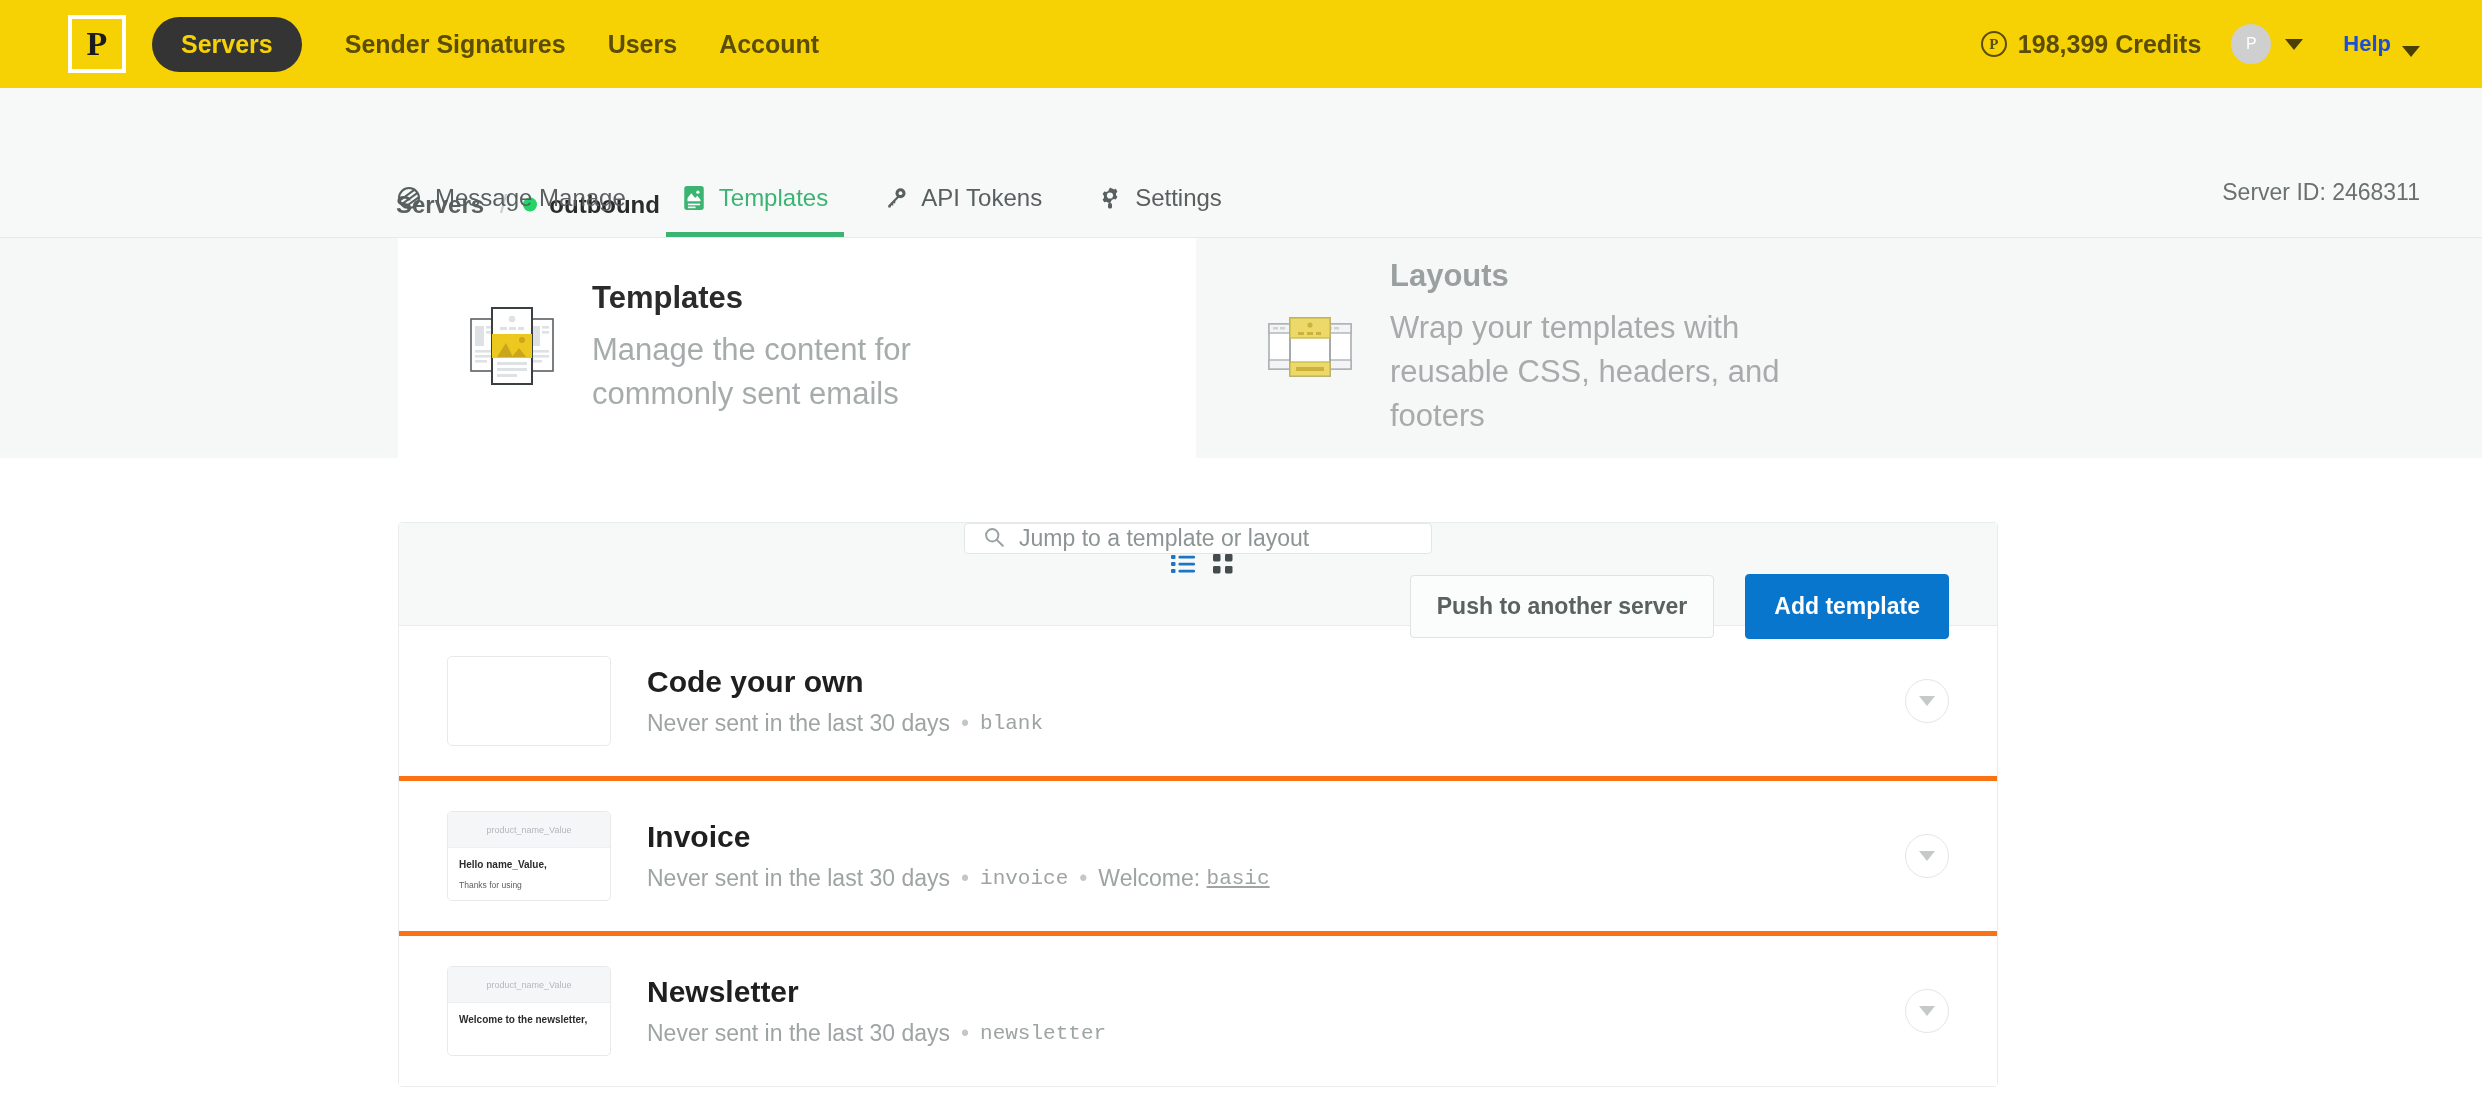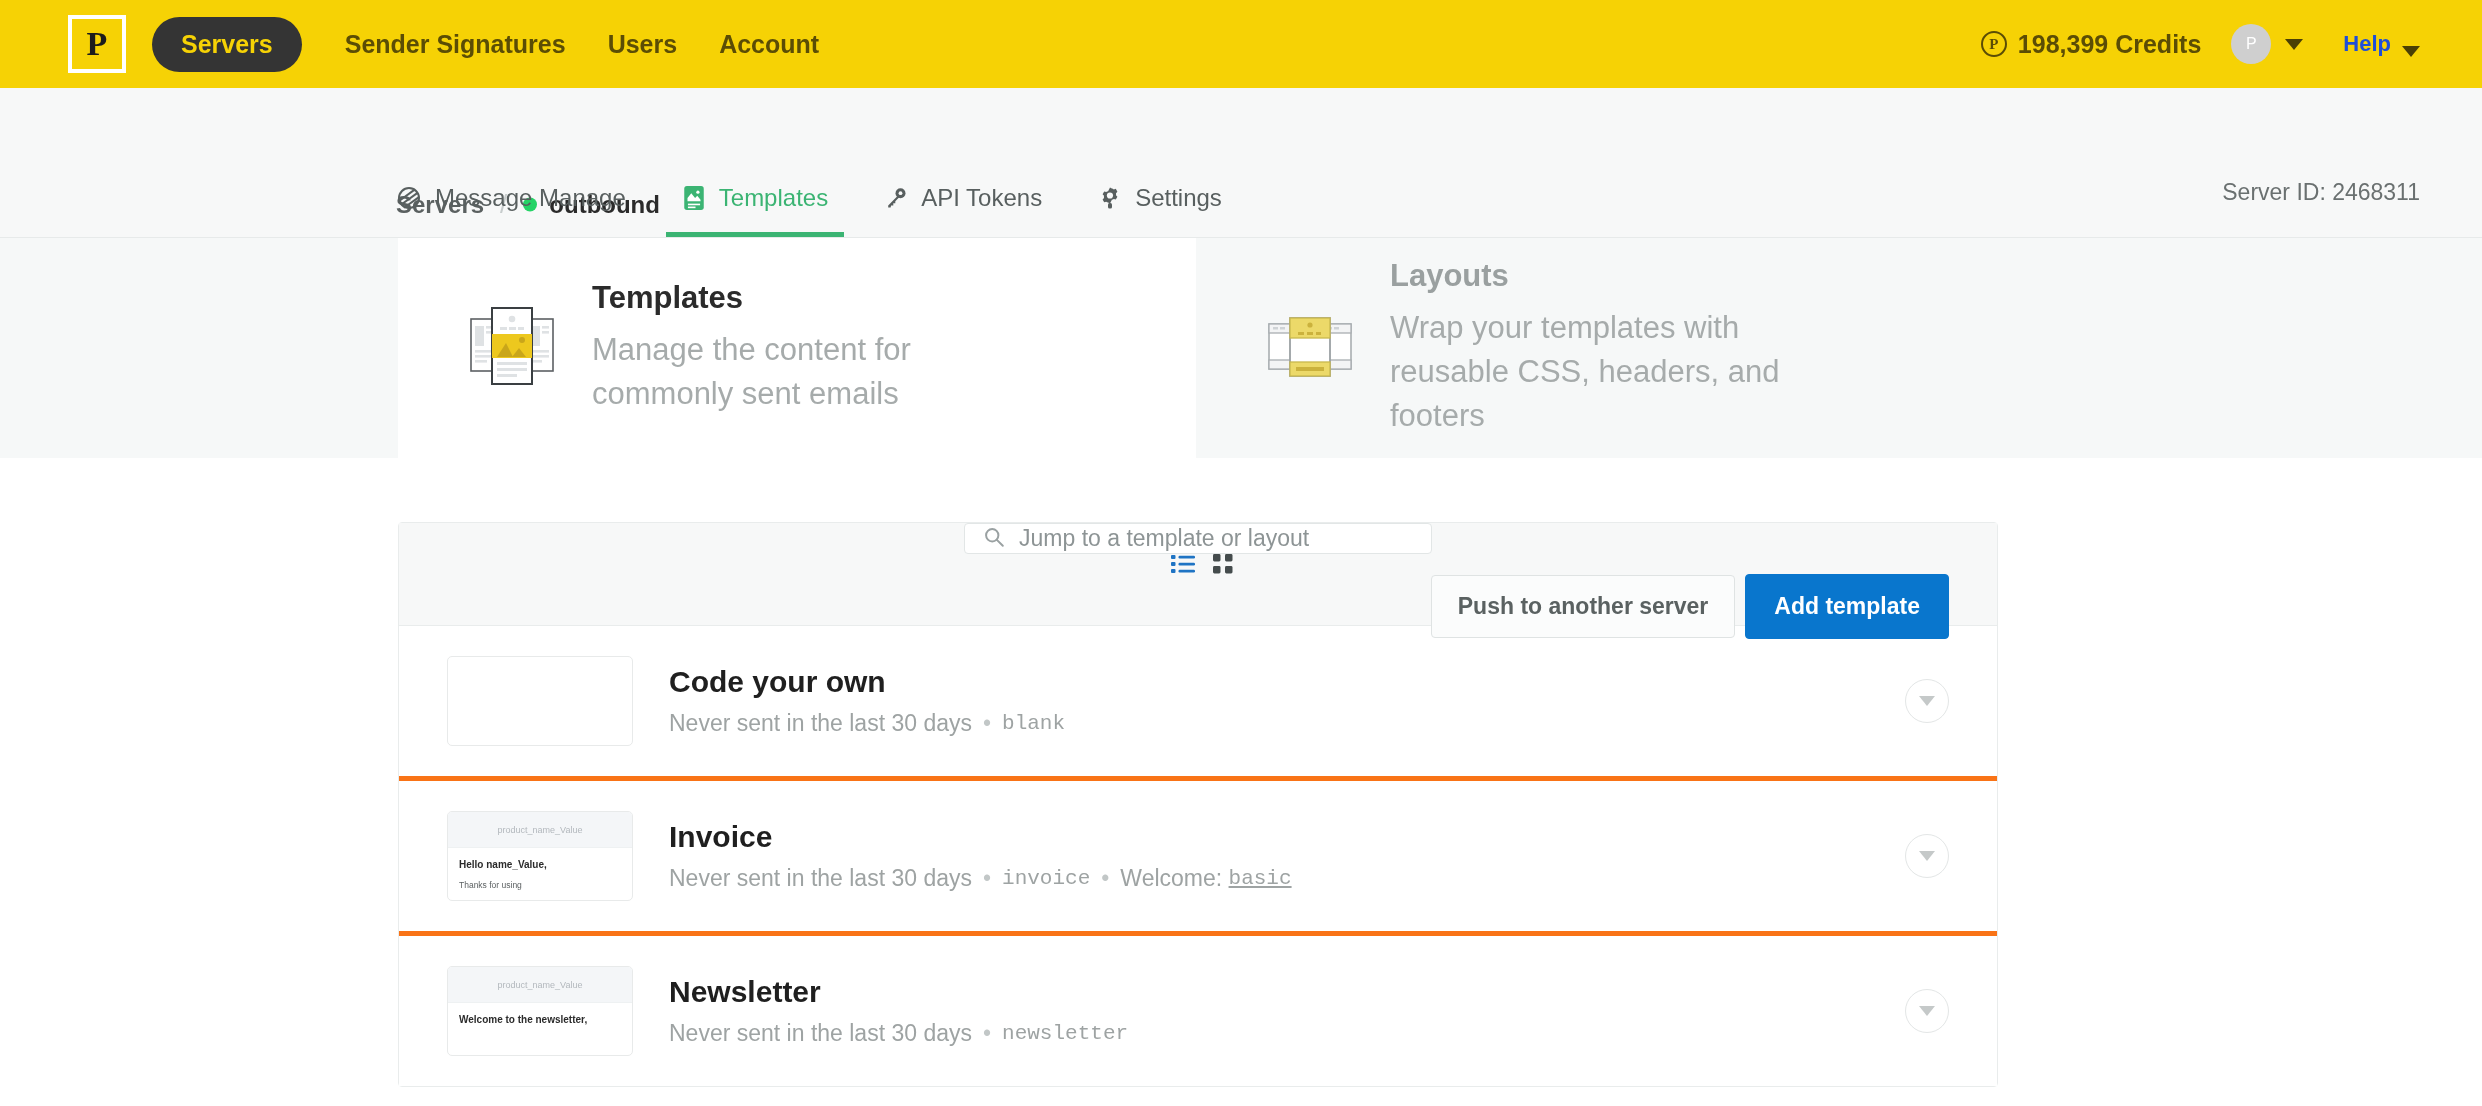--- a/index.html
+++ b/index.html
@@ -238,39 +238,39 @@
     border-radius: 4px;
     cursor: pointer;
     white-space: nowrap;
     display: flex; align-items: center; justify-content: center;
   }
   .btn-secondary {
     background: #fbfcfc;
     border: 1px solid #dfe3e3;
     color: #5a6161;
     padding: 17px 26px;
-    margin-right: 10px;
+    margin-right: 31px;
   }
   .btn-primary {
     background: #0976cd;
     border: 1px solid #0976cd;
     color: #ffffff;
     padding: 18px 28px;
   }
 
   .row {
     display: flex; align-items: center;
     padding: 30px 48px;
     border-bottom: 5px solid #f97316;
     min-height: 150px;
     background: #ffffff;
   }
   .row:last-child { border-bottom: none; }
   .thumb {
-    width: 186px; height: 90px;
+    width: 164px; height: 90px;
     border: 1px solid #e8eaea;
     border-radius: 5px;
     background: #ffffff;
     overflow: hidden;
     flex: 0 0 auto;
     position: relative;
   }
   .thumb-head {
     background: #f4f6f8;
     height: 36px;

